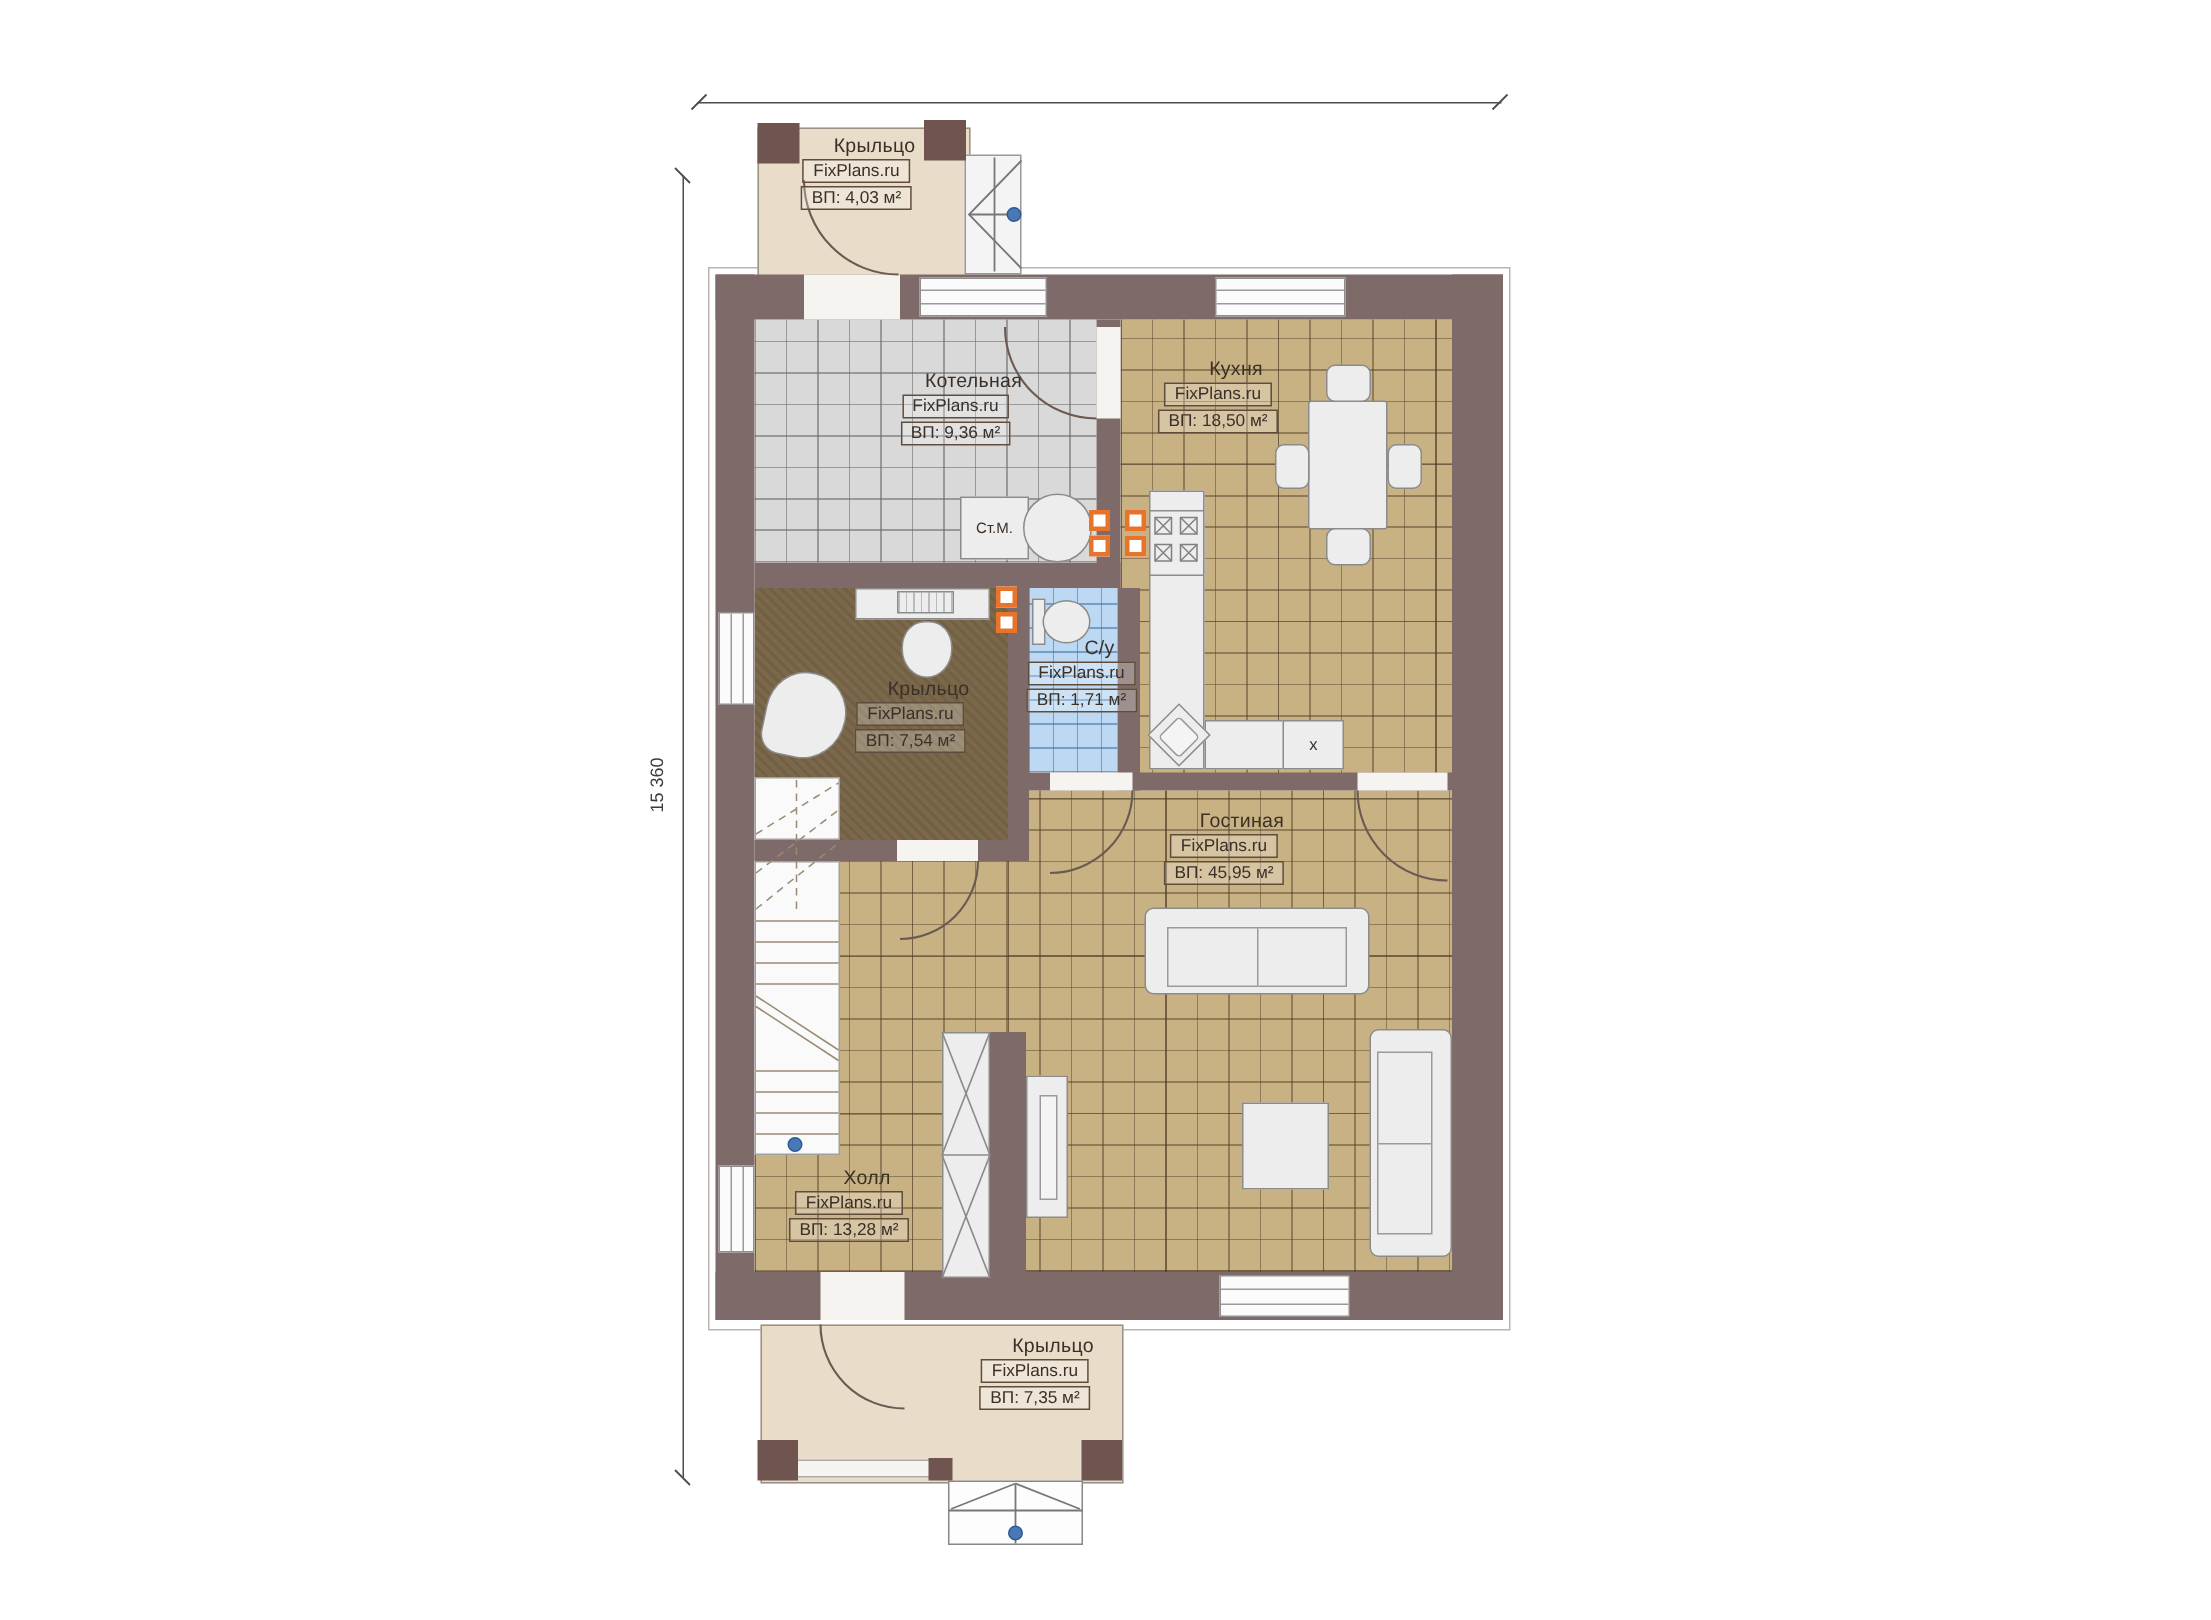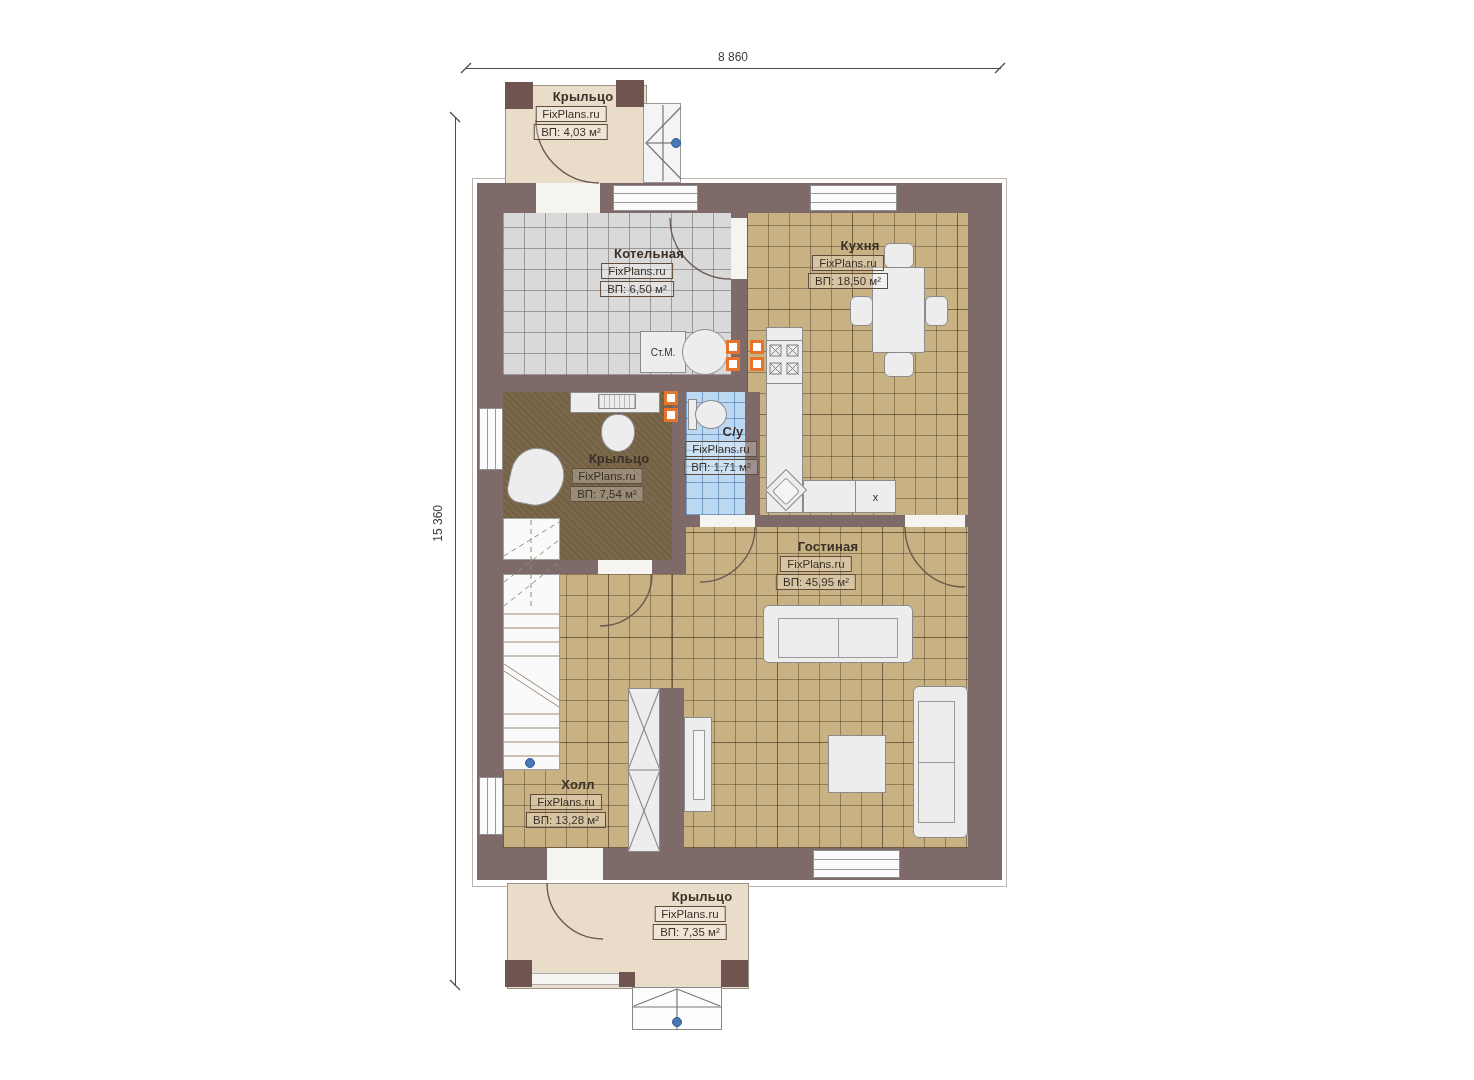--- a/index.html
+++ b/index.html
@@ -32,21 +32,21 @@
   .win-h .mull{position:absolute;left:0;right:0;height:0;border-top:1px solid #9a9a9a;}
   .win-v .mull{position:absolute;top:0;bottom:0;width:0;border-left:1px solid #9a9a9a;}
   .opening{background:#f6f4f1;z-index:4;}
   .furn{background:var(--furniture,#ededed);border:1px solid #8b8b8b;box-sizing:border-box;z-index:5;}
   .round{border-radius:6px;}
   svg.linework{position:absolute;left:0;top:0;z-index:6;pointer-events:none;}
   .socket{width:14px;height:14px;border:3px solid var(--socket-orange,#e8742c);background:#fff;
           box-sizing:border-box;z-index:7;}
   .room-label{display:flex;flex-direction:column;align-items:center;gap:2px;z-index:8;
               transform:translateX(-50%);white-space:nowrap;}
-  .rname{font-weight:bold;font-size:13px;letter-spacing:.2px;padding-left:24px;}
+  .rname{font-weight:normal;font-size:13px;letter-spacing:.2px;padding-left:24px;}
   .rbox{font-size:11.5px;border:1px solid #5f4c3c;padding:1px 6px;background:rgba(255,255,255,.25);}
   .dim{z-index:8;font-size:12px;color:#3c3c3c;}
   .dim-line-h{border-top:1px solid #4c4c4c;height:0;}
   .dim-line-v{border-left:1px solid #4c4c4c;width:0;}
   .dim-label-v{writing-mode:vertical-rl;transform:rotate(180deg);}
   .seat-split-h{position:absolute;top:12px;bottom:4px;left:14px;right:14px;
     border:1px solid #9a9a9a;box-sizing:border-box;}
   .seat-split-h .half{position:absolute;top:0;bottom:0;left:50%;width:0;border-left:1px solid #9a9a9a;}
   .seat-split-v{position:absolute;left:4px;right:12px;top:14px;bottom:14px;
     border:1px solid #9a9a9a;box-sizing:border-box;}
@@ -252,23 +252,23 @@
   </svg>
 
   <div class="abs room-label" style="left:571px;top:89px;">
     <div class="rname">Крыльцо</div>
     <div class="rbox">FixPlans.ru</div>
     <div class="rbox">ВП: 4,03 м²</div>
   </div>
   <div class="abs room-label" style="left:637px;top:246px;">
     <div class="rname">Котельная</div>
     <div class="rbox">FixPlans.ru</div>
-    <div class="rbox">ВП: 6,50 м²</div>
-  </div>
-  <div class="abs room-label" style="left:848px;top:238px;">
+    <div class="rbox">ВП: 9,36 м²</div>
+  </div>
+  <div class="abs room-label" style="left:812px;top:238px;">
     <div class="rname">Кухня</div>
     <div class="rbox">FixPlans.ru</div>
     <div class="rbox">ВП: 18,50 м²</div>
   </div>
   <div class="abs room-label" style="left:607px;top:451px;">
     <div class="rname">Крыльцо</div>
     <div class="rbox">FixPlans.ru</div>
     <div class="rbox">ВП: 7,54 м²</div>
   </div>
   <div class="abs room-label" style="left:721px;top:424px;">
@@ -286,17 +286,16 @@
     <div class="rbox">FixPlans.ru</div>
     <div class="rbox">ВП: 13,28 м²</div>
   </div>
   <div class="abs room-label" style="left:690px;top:889px;">
     <div class="rname">Крыльцо</div>
     <div class="rbox">FixPlans.ru</div>
     <div class="rbox">ВП: 7,35 м²</div>
   </div>
 
   <div class="abs dim dim-line-h" style="left:465px;top:68px;width:536px;"></div>
-  <div class="abs dim" style="left:465px;top:50px;width:536px;text-align:center;">8 860</div>
   <div class="abs dim dim-line-v" style="left:455px;top:117px;height:868px;"></div>
   <div class="abs dim dim-label-v" style="left:431px;top:505px;">15 360</div>
 
 </div>
 
 </body></html>

